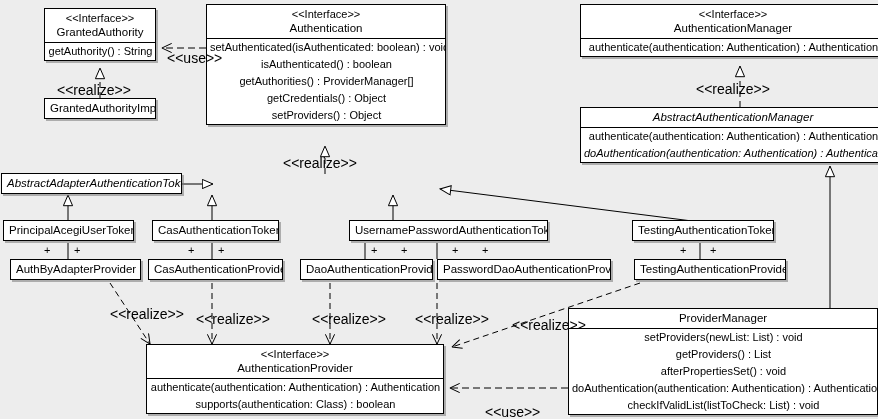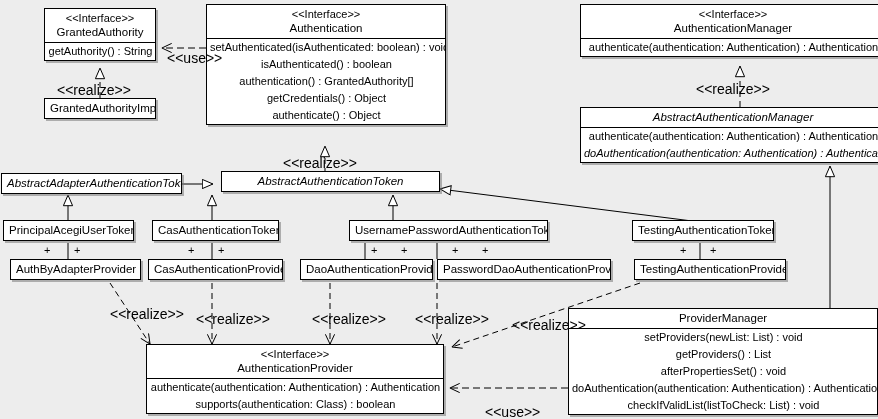--- a/index.html
+++ b/index.html
@@ -124,23 +124,23 @@
   </div>
 
   <div class="uclass compartmented" style="left:206px;top:4px;width:240px;">
     <div class="uhead">
       <span class="stereo">&lt;&lt;Interface&gt;&gt;</span>
       <span class="cname">Authentication</span>
     </div>
     <div class="ops">
       <div class="op">setAuthenticated(isAuthenticated: boolean) : void</div>
       <div class="op">isAuthenticated() : boolean</div>
-      <div class="op">authentication() : GrantedAuthority[]</div>
+      <div class="op">getAuthorities() : ProviderManager[]</div>
       <div class="op">getCredentials() : Object</div>
-      <div class="op">authenticate() : Object</div>
+      <div class="op">setProviders() : Object</div>
     </div>
   </div>
 
   <div class="uclass compartmented" style="left:580px;top:4px;width:306px;">
     <div class="uhead">
       <span class="stereo">&lt;&lt;Interface&gt;&gt;</span>
       <span class="cname">AuthenticationManager</span>
     </div>
     <div class="ops">
       <div class="op">authenticate(authentication: Authentication) : Authentication</div>
@@ -156,25 +156,20 @@
       <div class="op abstract">doAuthentication(authentication: Authentication) : Authentication</div>
     </div>
   </div>
 
   <div class="uclass simple" style="left:1px;top:173px;width:181px;">
     <div class="uhead">
       <span class="cname abstract">AbstractAdapterAuthenticationToken</span>
     </div>
   </div>
 
-  <div class="uclass simple" style="left:221px;top:171px;width:219px;">
-    <div class="uhead">
-      <span class="cname abstract">AbstractAuthenticationToken</span>
-    </div>
-  </div>
 
   <div class="uclass simple" style="left:3px;top:220px;width:131px;">
     <div class="uhead">
       <span class="cname">PrincipalAcegiUserToken</span>
     </div>
   </div>
 
   <div class="uclass simple" style="left:152px;top:220px;width:127px;">
     <div class="uhead">
       <span class="cname">CasAuthenticationToken</span>

